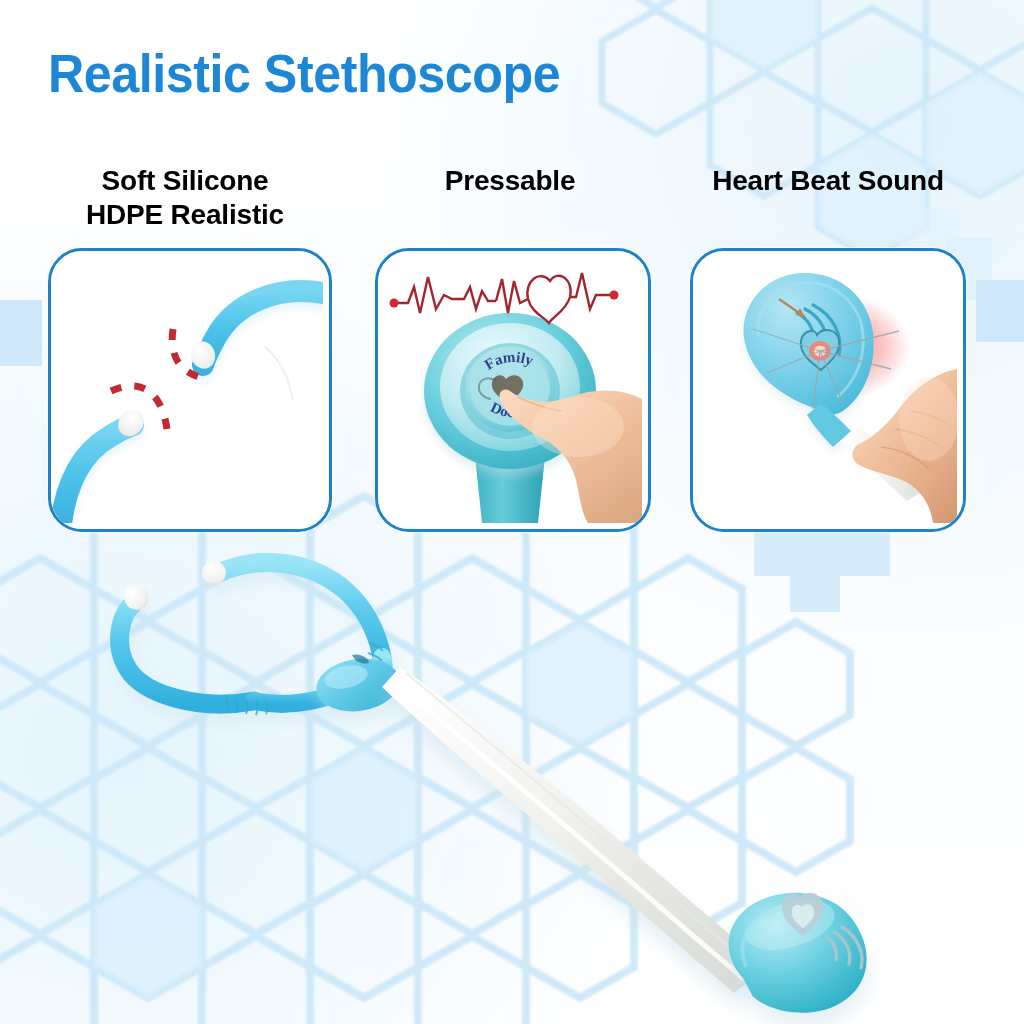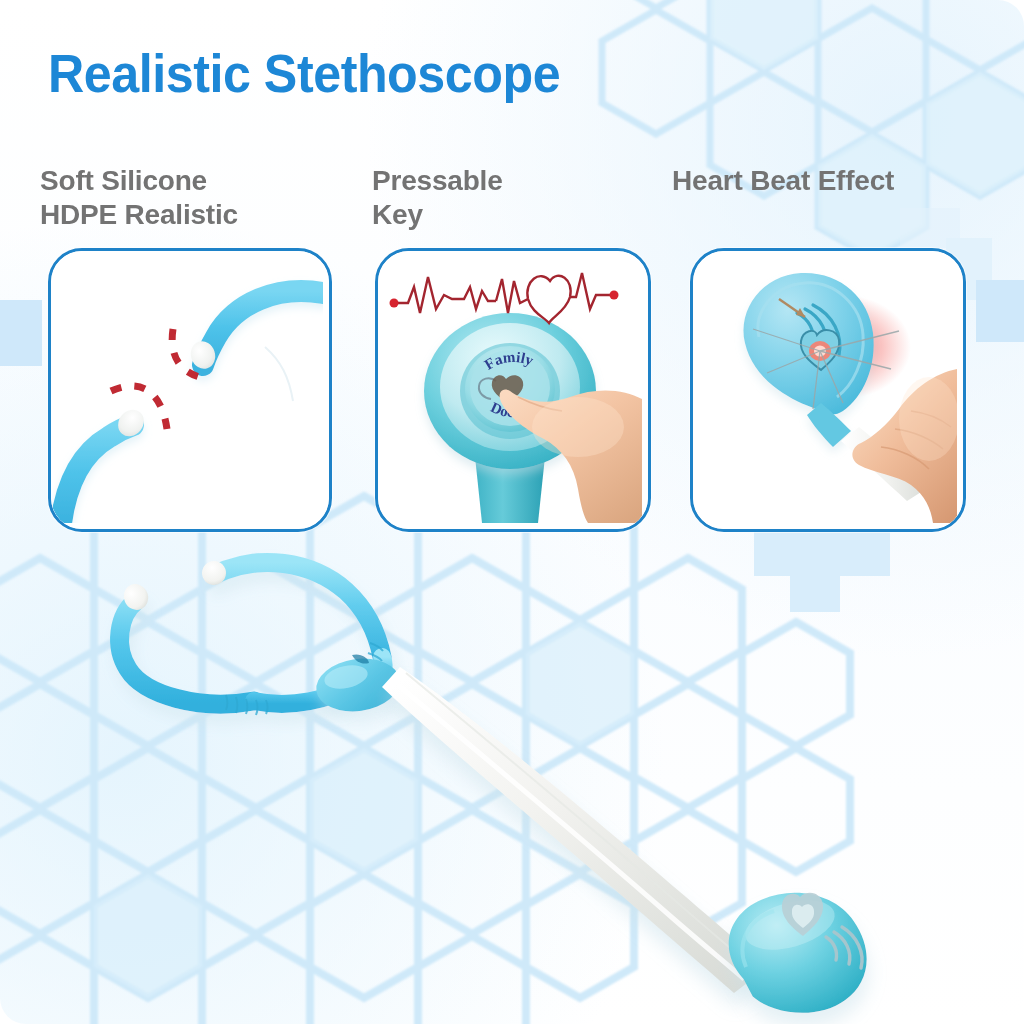--- a/index.html
+++ b/index.html
@@ -2,21 +2,21 @@
 <html><head>
 <meta charset="utf-8">
 <style>
   html,body{margin:0;padding:0;}
   body{
     width:1024px;height:1024px;overflow:hidden;
     background:#ffffff;
     font-family:"Liberation Sans", sans-serif;
     position:relative;
   }
-  #stage{position:absolute;inset:0;width:1024px;height:1024px;overflow:hidden;border-radius:26px;}
+  #stage{position:absolute;inset:0;width:1024px;height:1024px;overflow:hidden;}
 
   
   .bg-layer{position:absolute;inset:0;z-index:0;}
   .bg-wash{
     position:absolute;inset:0;
     background:
       radial-gradient(circle at 12% 74%, rgba(225,243,253,.85) 0%, rgba(255,255,255,0) 46%),
       radial-gradient(circle at 88% 12%, rgba(228,243,253,.9) 0%, rgba(255,255,255,0) 42%),
       linear-gradient(180deg,#ffffff 0%,#fbfdff 55%,#ffffff 100%);
   }
@@ -31,22 +31,22 @@
     position:absolute;left:48px;top:46px;z-index:6;
     font-size:54px;line-height:1;font-weight:700;
     color:#1d87d6;
     letter-spacing:-0.5px;
     transform:scaleX(.93);transform-origin:left center;
     white-space:nowrap;
   }
 
   
   .caption{
-    position:absolute;z-index:6;text-align:left;
-    color:#737373;font-weight:700;font-size:28px;line-height:1.22;
+    position:absolute;z-index:6;text-align:center;
+    color:#000000;font-weight:700;font-size:28px;line-height:1.22;
     letter-spacing:-.2px;white-space:nowrap;
   }
   .caption .ln{display:block;}
   .cap1{left:40px;top:164px;width:290px;}
   .cap2{left:372px;top:164px;width:276px;}
   .cap3{left:672px;top:164px;width:312px;}
 
   
   .panel{
     position:absolute;z-index:4;
@@ -154,24 +154,23 @@
   </div>
 
   <div class="title">Realistic Stethoscope</div>
 
   <div class="caption cap1">
     <span class="ln">Soft Silicone</span>
     <span class="ln">HDPE Realistic</span>
   </div>
   <div class="caption cap2">
     <span class="ln">Pressable</span>
-    <span class="ln">Key</span>
   </div>
   <div class="caption cap3">
-    <span class="ln">Heart Beat Effect</span>
+    <span class="ln">Heart Beat Sound</span>
   </div>
 
   <div class="panel" id="panel1">
     <div class="panel-inner">
       <svg width="272" height="272" viewBox="0 0 272 272">
         <defs>
           <linearGradient id="tubeG" x1="0" y1="0" x2="0" y2="1">
             <stop offset="0%" stop-color="#79d6f2"></stop>
             <stop offset="48%" stop-color="#4fc3ea"></stop>
             <stop offset="100%" stop-color="#3bb2df"></stop>

